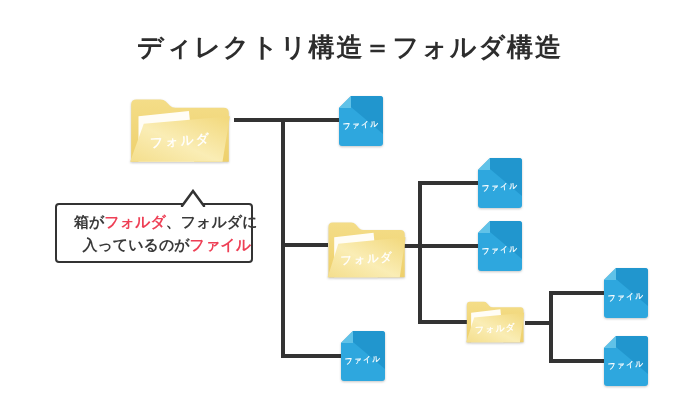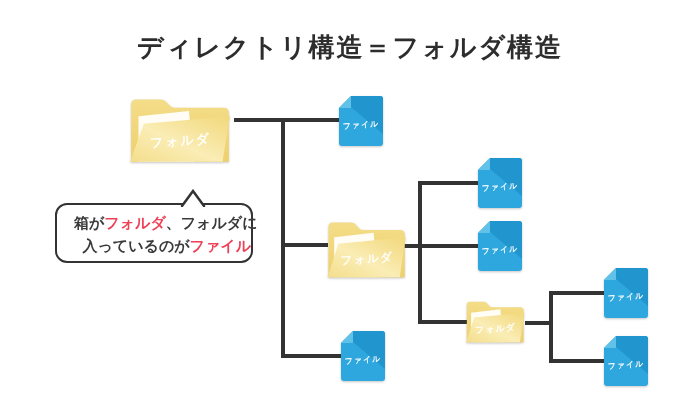--- a/index.html
+++ b/index.html
@@ -30,22 +30,23 @@
   .folder .ilabel{top:66%;transform:translateY(-50%) rotate(-4deg);}
   .file   .ilabel{top:57%;transform:translateY(-50%) rotate(-5deg);}
   .lbl-lg{font-size:13px;letter-spacing:2px;}
   .lbl-md{font-size:11.5px;letter-spacing:1.5px;}
   .lbl-sm{font-size:9px;letter-spacing:1px;}
   .lbl-file{font-size:8px;letter-spacing:1px;}
   
   .bubble{
     position:absolute;left:55px;top:203px;width:198px;height:60px;
     box-sizing:border-box;background:#ffffff;
-    border:2.5px solid #333333;border-radius:12px;
+    border:2.5px solid #333333;border-radius:4px;
     z-index:3;
+    font-family:Liberation Serif, serif;
   }
   .bubble p{
     margin:0;padding:6px 0 0 17px;
     font-size:15px;line-height:23px;font-weight:600;
     color:#3a3a3a;white-space:nowrap;
   }
   .bubble p + p{padding-top:0;text-align:right;}
   .bubble .red{color:#ee4056;}
   .tail{position:absolute;left:180px;top:189px;width:26px;height:18px;z-index:4;}
   .defs{position:absolute;width:0;height:0;overflow:hidden;}

